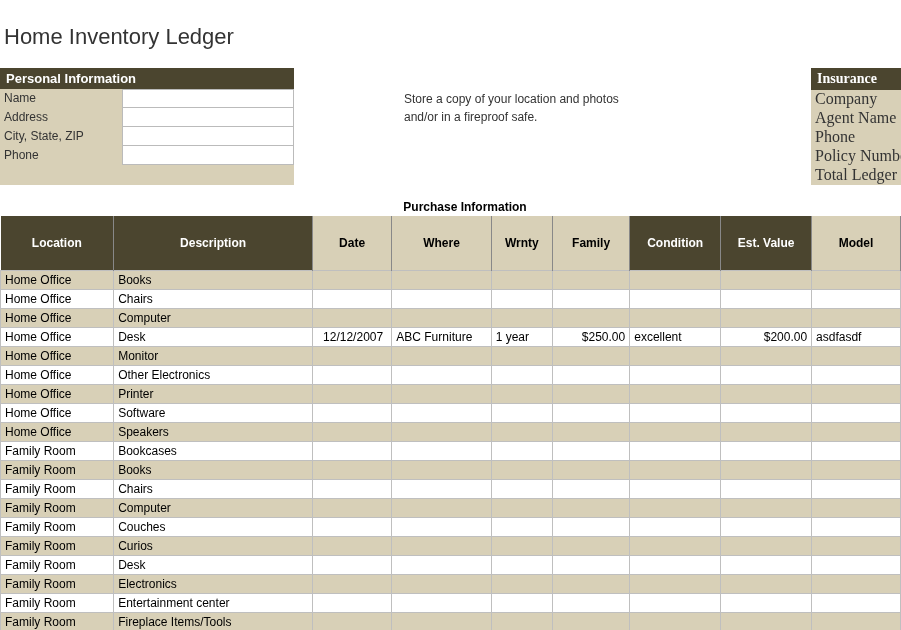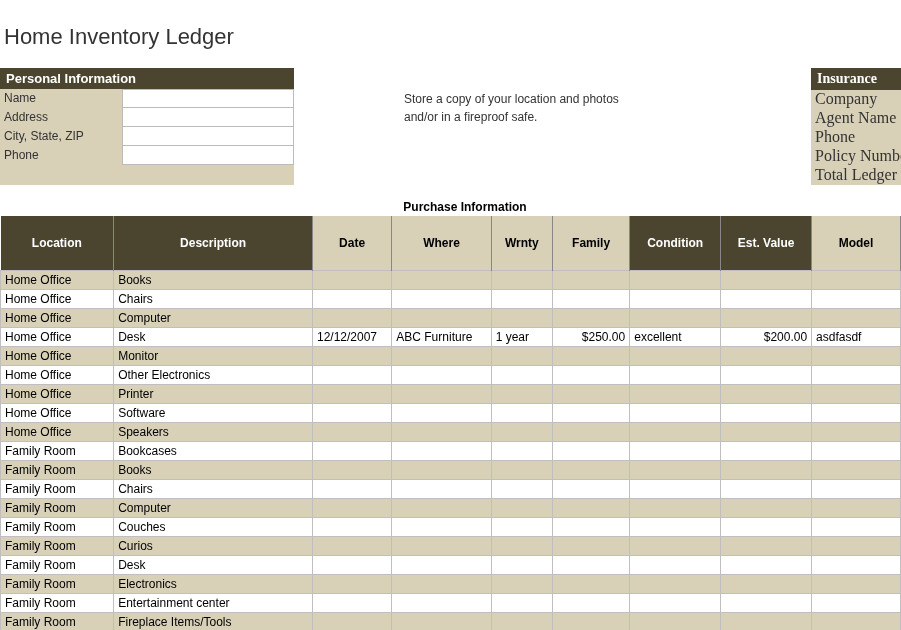--- a/index.html
+++ b/index.html
@@ -121,21 +121,21 @@
   .col-location { width: 107px; }
   .col-desc { width: 188px; }
   .col-date { width: 75px; }
   .col-where { width: 94px; }
   .col-wrnty { width: 58px; }
   .col-price { width: 73px; text-align: right; }
   .col-cond { width: 86px; }
   .col-est { width: 86px; text-align: right; }
   .col-model { width: 84px; }
   td.num { text-align: right; }
-  td.date { text-align: left; padding-right: 2px;}
+  td.date { text-align: center; padding-right: 2px;}
 </style>
 </head>
 <body>
 
 <div class="page-title">Home Inventory Ledger</div>
 
 <div class="top-area">
 
   <div class="personal-panel">
     <div class="panel-header">Personal Information</div>

